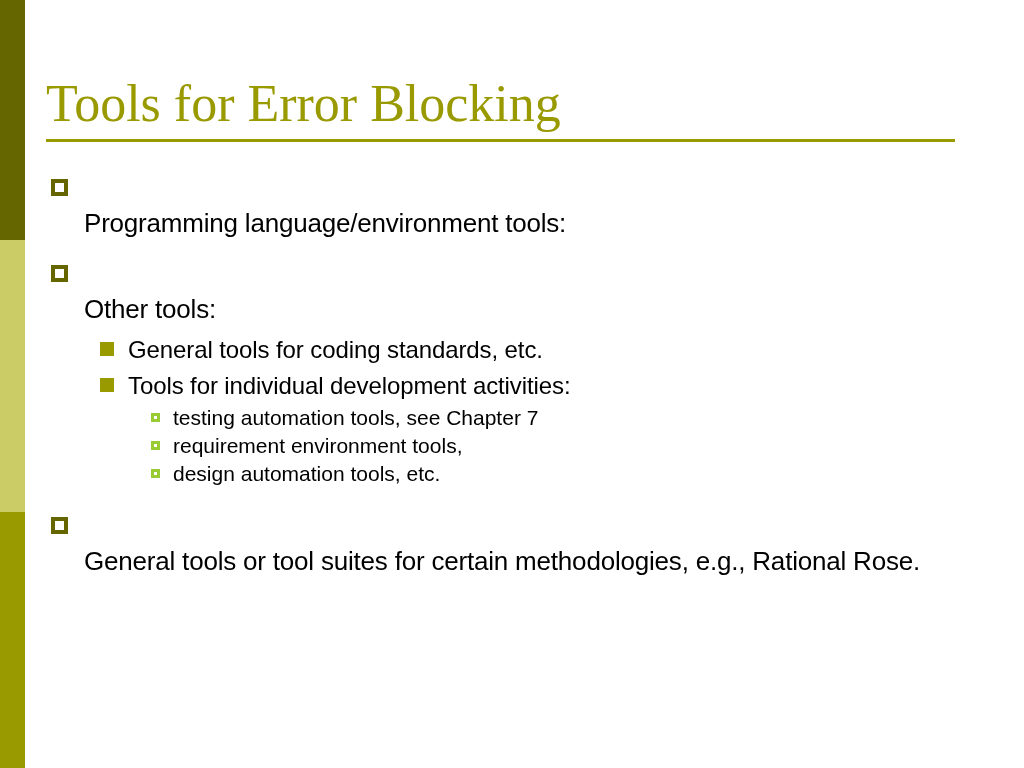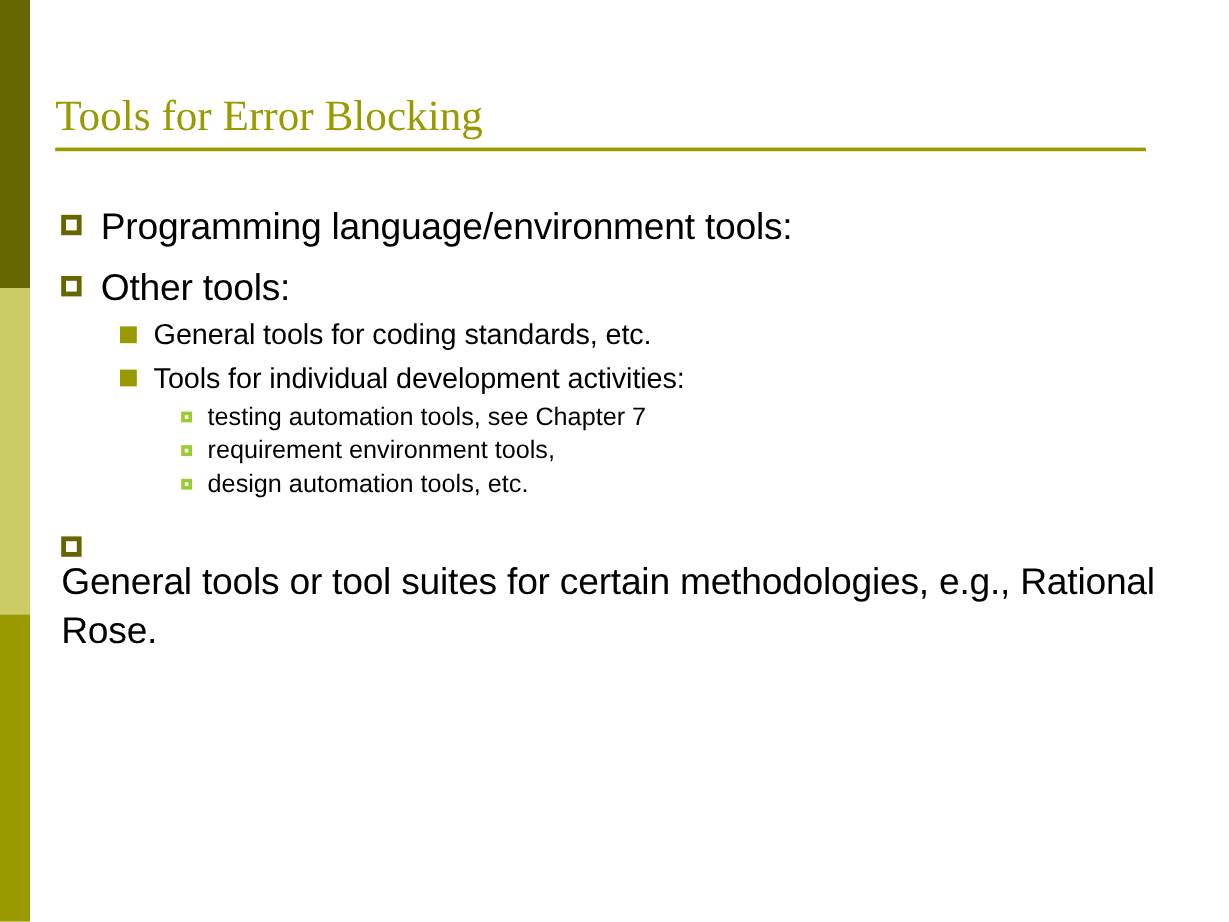--- a/index.html
+++ b/index.html
@@ -42,21 +42,21 @@
   
   .title-block {
     position: absolute;
     left: 21px;
     top: 78px;
     right: 44px;
   }
   .slide-title {
     margin: 0;
     font-family: "Liberation Serif", "DejaVu Serif", serif;
-    font-size: 36px;
+    font-size: 52px;
     font-weight: normal;
     line-height: 1.0;
     color: #999900;
     letter-spacing: 0px;
     white-space: nowrap;
   }
   .title-rule {
     margin-top: 9px;
     height: 3px;
     background: #999900;
@@ -93,23 +93,24 @@
   }
   .lvl1 .marker {
     width: 17px;
     height: 17px;
     border: 4px solid #666600;
     background: transparent;
     margin-top: 11px;
     margin-right: 16px;
   }
   .lvl1 .btext {
-    font-size: 31px;
+    font-size: 26px;
     line-height: 41px;
     letter-spacing: -0.2px;
+    margin-top: 35px;
   }
 
   
   .lvl2 {
     margin-left: 49px;
     margin-bottom: 1px;
   }
   .lvl2 .marker {
     width: 14px;
     height: 14px;
@@ -137,21 +138,21 @@
     margin-top: 9px;
     margin-right: 13px;
   }
   .lvl3 .btext {
     font-size: 21px;
     line-height: 28px;
   }
 
   
   .gap-before-lvl1 { margin-top: 10px; }
-  .gap-last        { margin-top: 18px; flex-direction: column; }
+  .gap-last        { margin-top: 18px; }
 </style>
 </head>
 <body>
 
 <div class="sidebar">
   <div class="band-top"></div>
   <div class="band-mid"></div>
   <div class="band-bottom"></div>
 </div>
 

